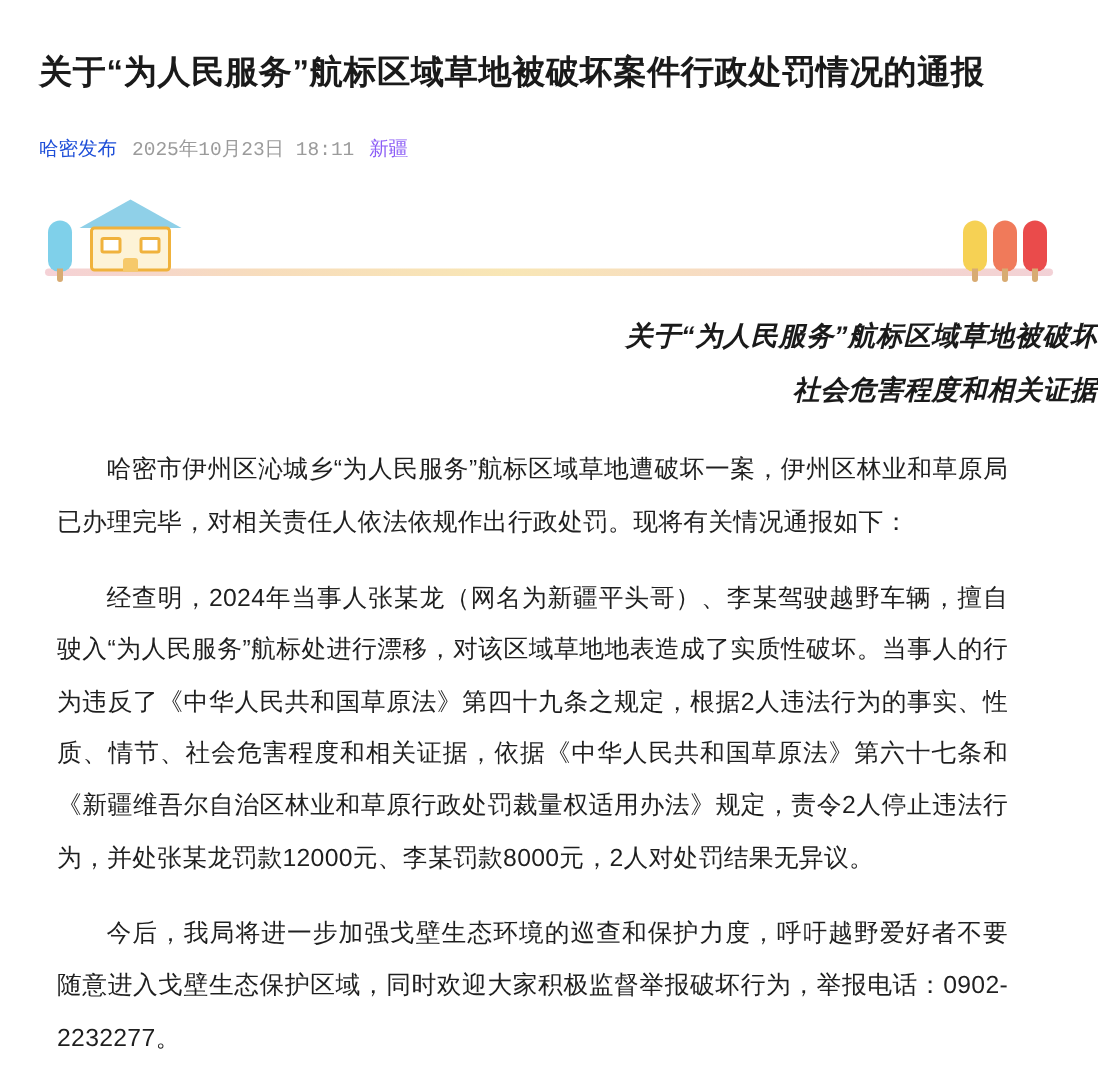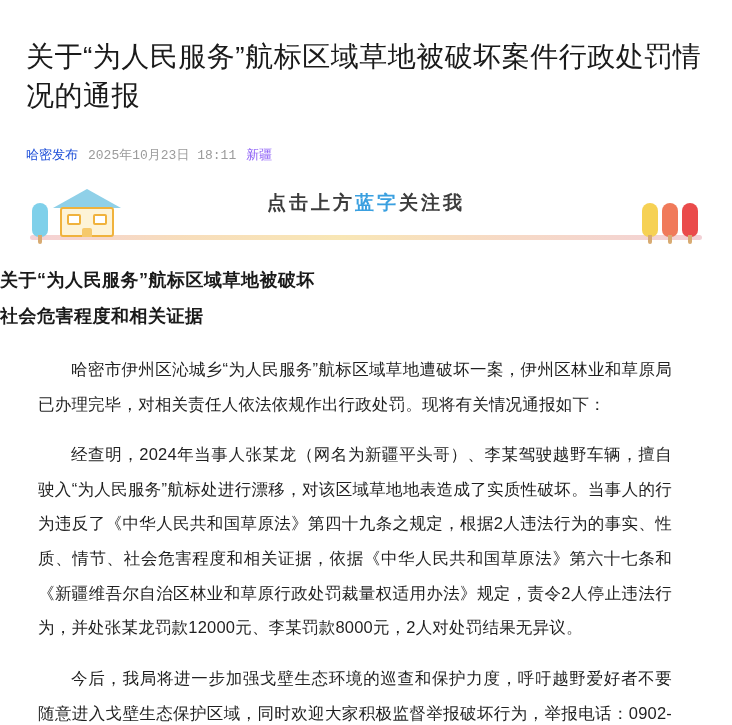--- a/index.html
+++ b/index.html
@@ -11,22 +11,22 @@
   }
   #page {
     position: relative;
     width: 732px; height: 725px;
     background: #ffffff;
     overflow: hidden;
   }
 
   
   .article-title {
-    font-size: 28px;
-    font-weight: normal;
+    font-size: 22px;
+    font-weight: bold;
     color: #1a1a1a;
     letter-spacing: 0.5px;
     padding: 18px 8px 0 26px;
     line-height: 1.4;
   }
   .meta-row {
     display: flex;
     align-items: center;
     gap: 10px;
     padding: 12px 26px 0 26px;
@@ -94,27 +94,28 @@
     text-align: center;
     font-size: 19px;
     font-weight: bold;
     letter-spacing: 3px;
     color: #3c3c3c;
   }
   .banner-text .accent { color: #3aa0e0; }
 
   
   .doc-title {
-    text-align: left;
+    text-align: right;
     font-size: 18px;
     font-weight: bold;
     color: #1a1a1a;
     line-height: 2;
     margin-top: 16px;
     letter-spacing: 0.5px;
+    font-style: italic;
   }
 
   
   .body-wrap {
     padding: 18px 60px 0 38px;
   }
   .para {
     font-size: 16.5px;
     line-height: 2.1;
     color: #1f1f1f;
@@ -147,23 +148,20 @@
       <div class="body"></div>
       <div class="win l"></div>
       <div class="win r"></div>
       <div class="door"></div>
     </div>
 
     <div class="pop pop-r1"></div>
     <div class="pop pop-r2"></div>
     <div class="pop pop-r3"></div>
 
-    <div class="banner-text">
-      <span>点击上方</span><span class="accent">蓝字</span><span>关注我</span>
-    </div>
   </div>
 
   <div class="doc-title">
     <div>关于“为人民服务”航标区域草地被破坏</div>
     <div>社会危害程度和相关证据</div>
   </div>
 
   <div class="body-wrap">
     <p class="para">哈密市伊州区沁城乡“为人民服务”航标区域草地遭破坏一案，伊州区林业和草原局已办理完毕，对相关责任人依法依规作出行政处罚。现将有关情况通报如下：</p>
     <p class="para">经查明，2024年当事人张某龙（网名为新疆平头哥）、李某驾驶越野车辆，擅自驶入“为人民服务”航标处进行漂移，对该区域草地地表造成了实质性破坏。当事人的行为违反了《中华人民共和国草原法》第四十九条之规定，根据2人违法行为的事实、性质、情节、社会危害程度和相关证据，依据《中华人民共和国草原法》第六十七条和《新疆维吾尔自治区林业和草原行政处罚裁量权适用办法》规定，责令2人停止违法行为，并处张某龙罚款12000元、李某罚款8000元，2人对处罚结果无异议。</p>

